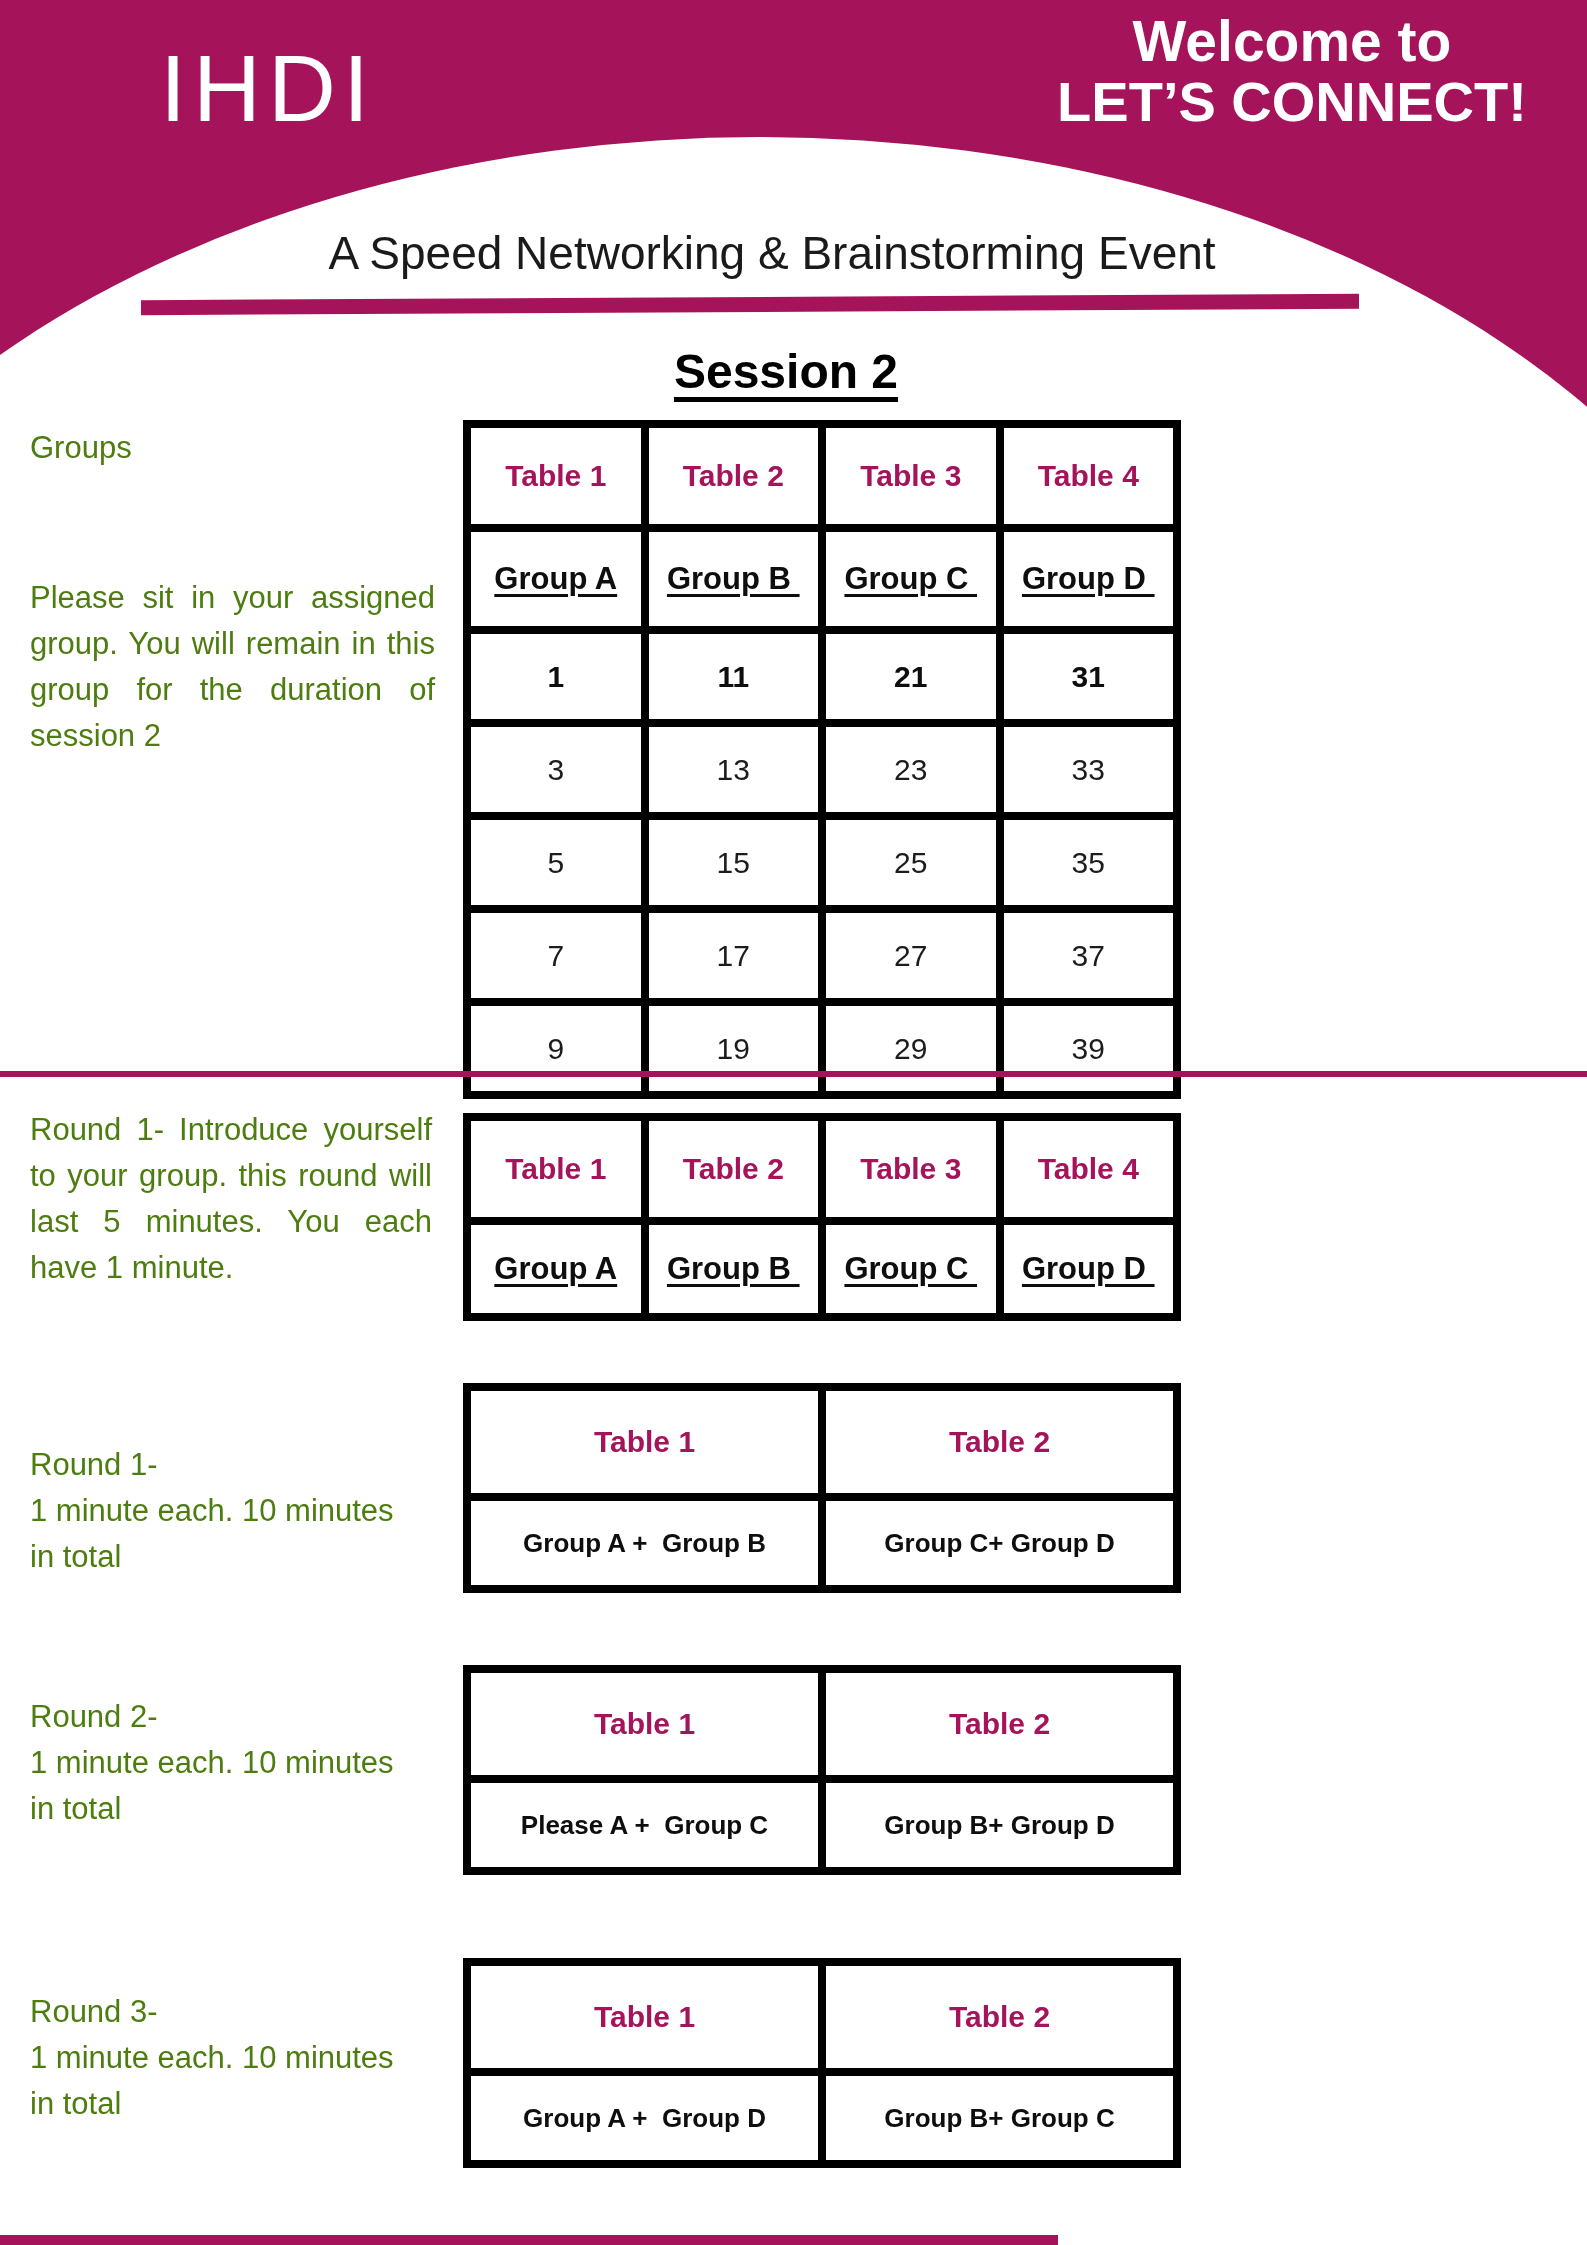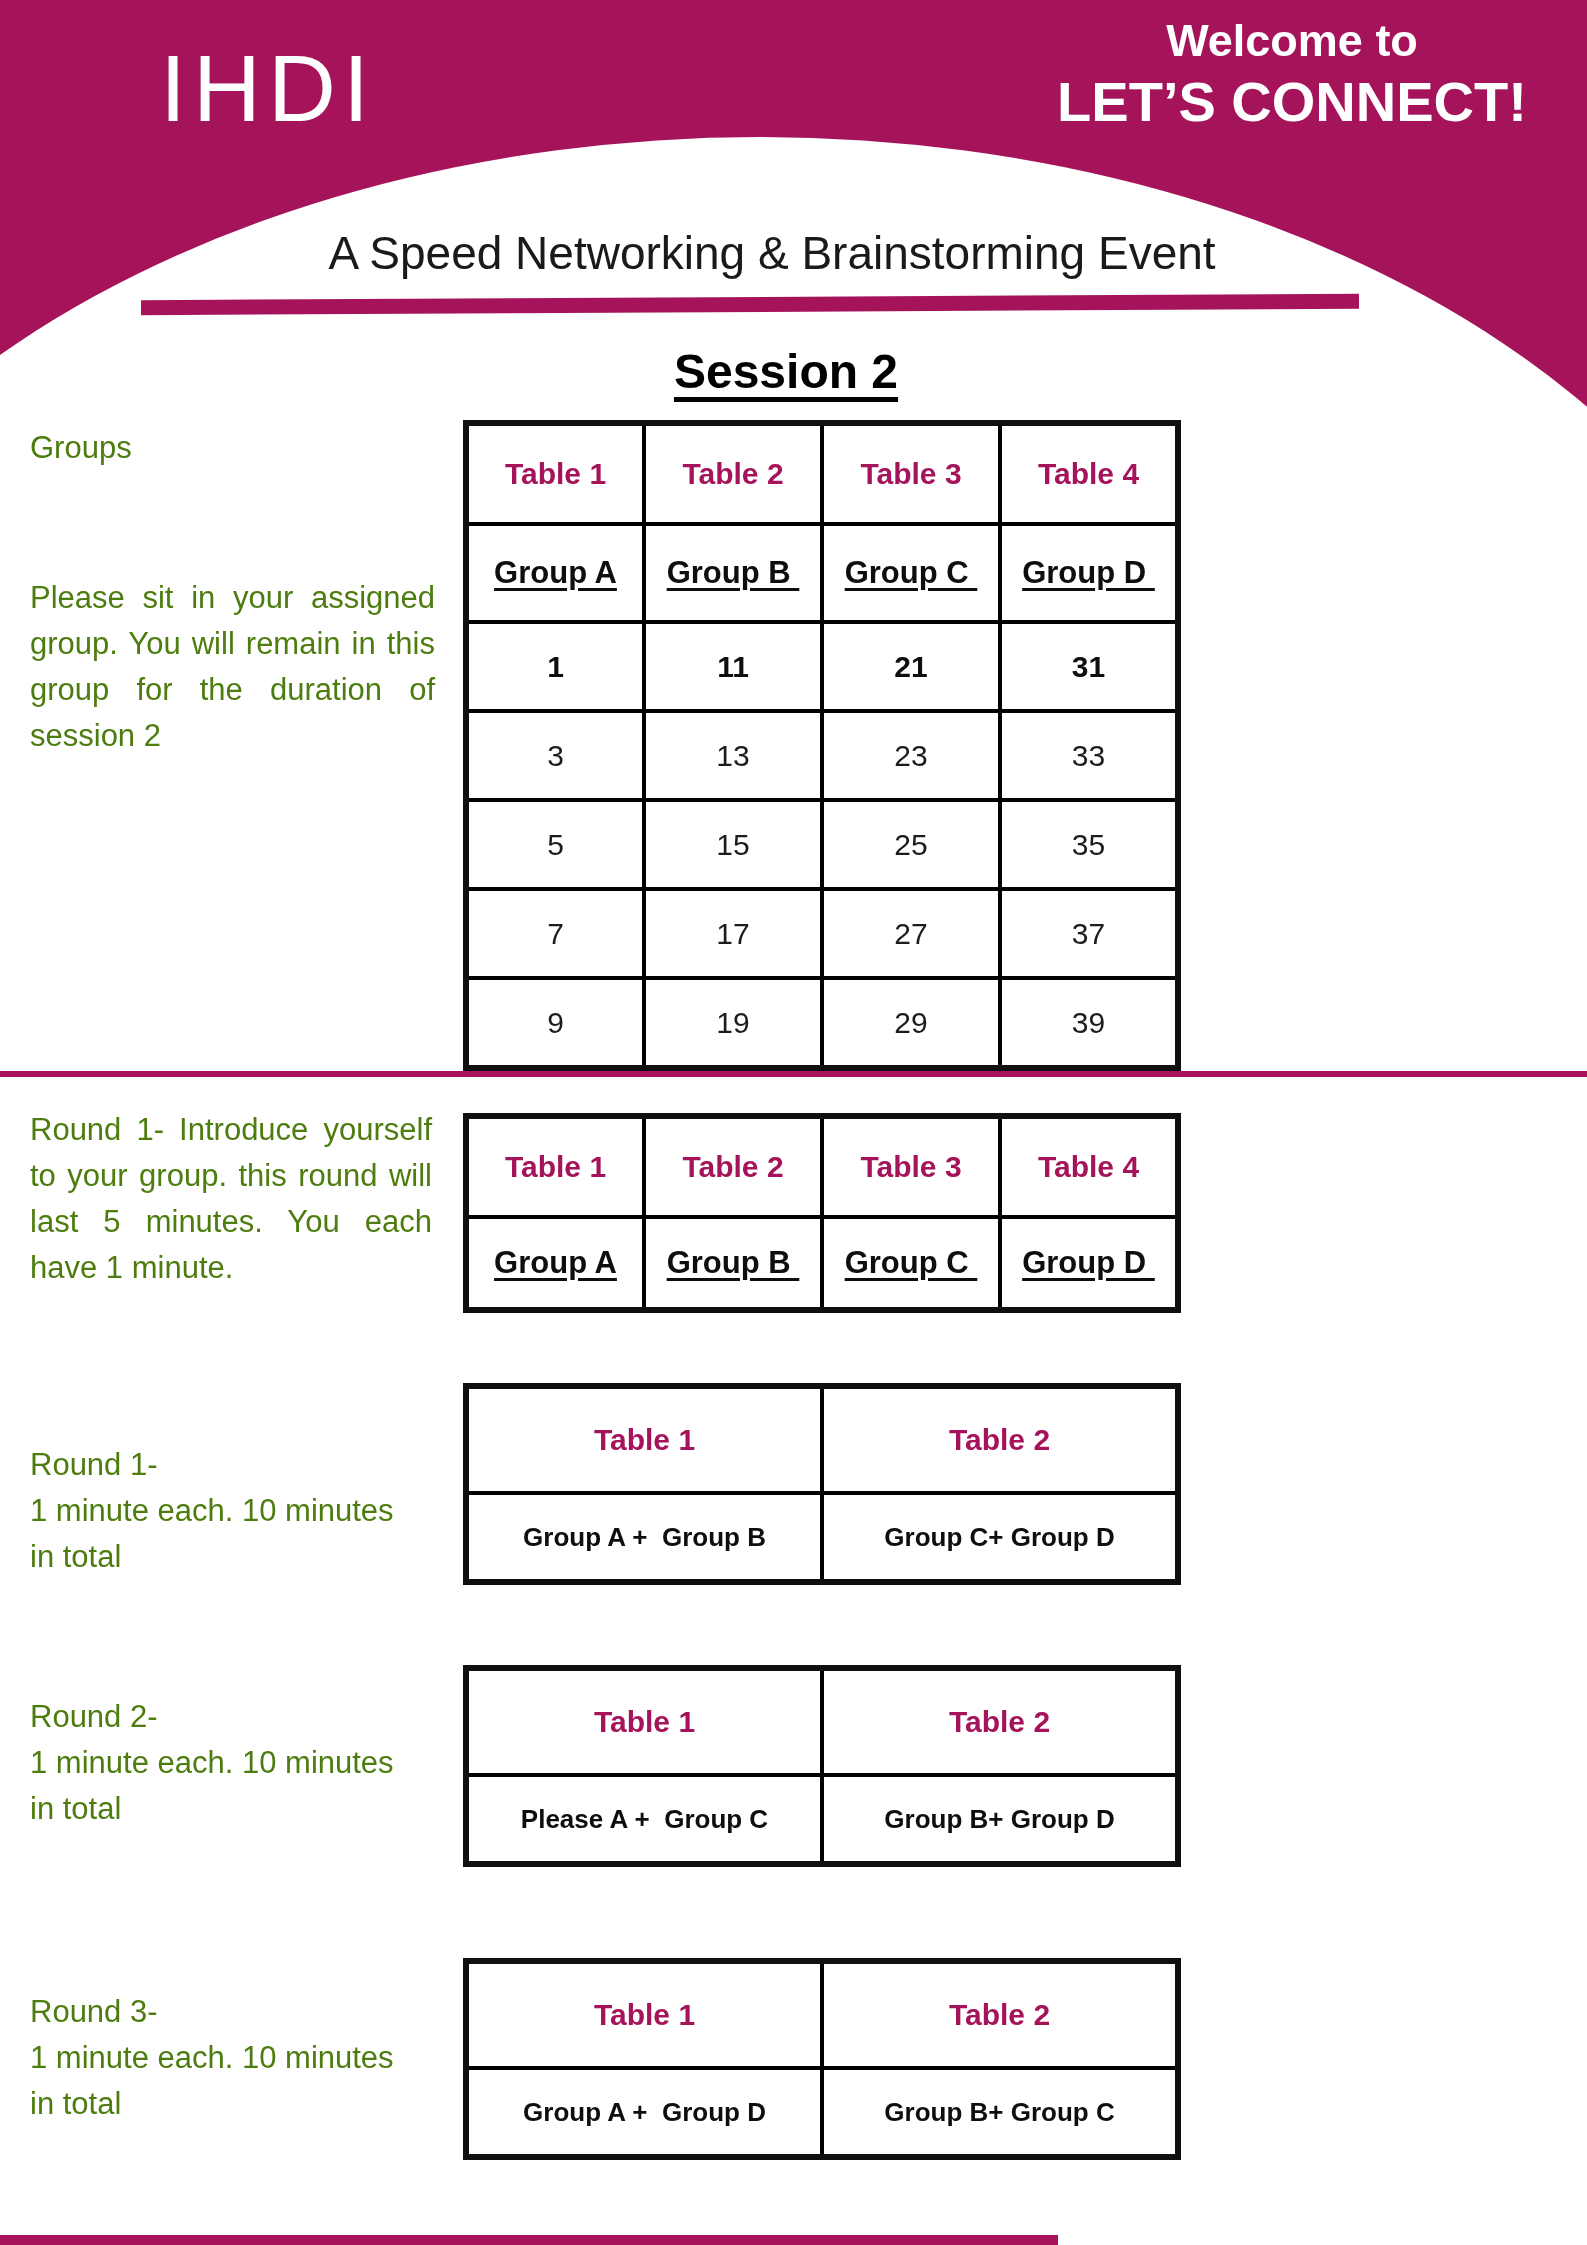--- a/index.html
+++ b/index.html
@@ -6,42 +6,42 @@
   .page{
     position:relative;width:1587px;height:2245px;overflow:hidden;background:#ffffff;
     font-family:"Liberation Sans","DejaVu Sans",sans-serif;
   }
   
   .header-band{position:absolute;left:0;top:0;width:1587px;height:555px;background:#A5145A;z-index:0;}
   .header-arch{position:absolute;left:-290px;top:137px;width:2100px;height:1406px;background:#ffffff;border-radius:50%;z-index:1;}
   .hdr{position:absolute;z-index:2;}
   .brand{left:160px;top:42px;font-size:94px;line-height:1;font-weight:400;letter-spacing:7px;color:#ffffff;}
   .welcome{left:1037px;top:12px;width:510px;text-align:center;color:#ffffff;font-weight:700;}
-  .welcome-line1{font-size:45px;line-height:58px;}
+  .welcome-line1{font-size:57px;line-height:58px;}
   .welcome-line2{font-size:56px;line-height:64px;}
   .event-title{left:0;top:226px;width:1544px;text-align:center;font-size:46px;font-weight:500;color:#1a1a1a;}
   .title-bar{left:141px;top:297px;width:1218px;height:15px;background:#A5145A;transform:rotate(-0.3deg);}
   .session{left:0;top:344px;width:1572px;text-align:center;font-size:48px;font-weight:700;color:#000000;
            text-decoration:underline;text-decoration-thickness:5px;text-underline-offset:9px;}
   
   .lefttext{position:absolute;z-index:2;color:#4d7c0f;font-weight:400;}
   .groups-heading{left:30px;top:430px;font-size:31px;}
   .groups-body{left:30px;top:575px;width:405px;font-size:31px;line-height:46px;text-align:justify;}
   .round1-intro-label{left:30px;top:1107px;width:402px;font-size:31px;line-height:46px;text-align:justify;}
   .round-label{left:30px;width:470px;font-size:31px;line-height:46px;}
   .round-label-1{top:1442px;}
   .round-label-2{top:1694px;}
   .round-label-3{top:1989px;}
   
   .divider{position:absolute;left:0;top:1071px;width:1587px;height:6px;background:#A5145A;z-index:2;}
   .bottom-bar{position:absolute;left:0;top:2235px;width:1058px;height:10px;background:#A5145A;z-index:2;}
   
   .tbl{position:absolute;z-index:2;border-collapse:collapse;table-layout:fixed;background:#ffffff;
        border:6px solid #101010;width:718px;left:463px;}
-  .tbl td{border:4px solid #000000;text-align:center;vertical-align:middle;padding:0;}
+  .tbl td{border:8px solid #000000;text-align:center;vertical-align:middle;padding:0;}
   .tbl-a{top:420px;}
   .tbl-b{top:1113px;}
   .tbl-c{top:1383px;}
   .tbl-d{top:1665px;}
   .tbl-e{top:1958px;}
   .row-head td{height:96px;color:#A5145A;font-weight:700;font-size:30px;}
   .row-head-tall td{height:102px;color:#A5145A;font-weight:700;font-size:30px;}
   .row-group td{height:94px;color:#0e0e0e;font-weight:700;font-size:31px;white-space:pre-wrap;
                 text-decoration:underline;text-decoration-thickness:3px;text-underline-offset:5px;}
   .row-group-b td{height:88px;}

